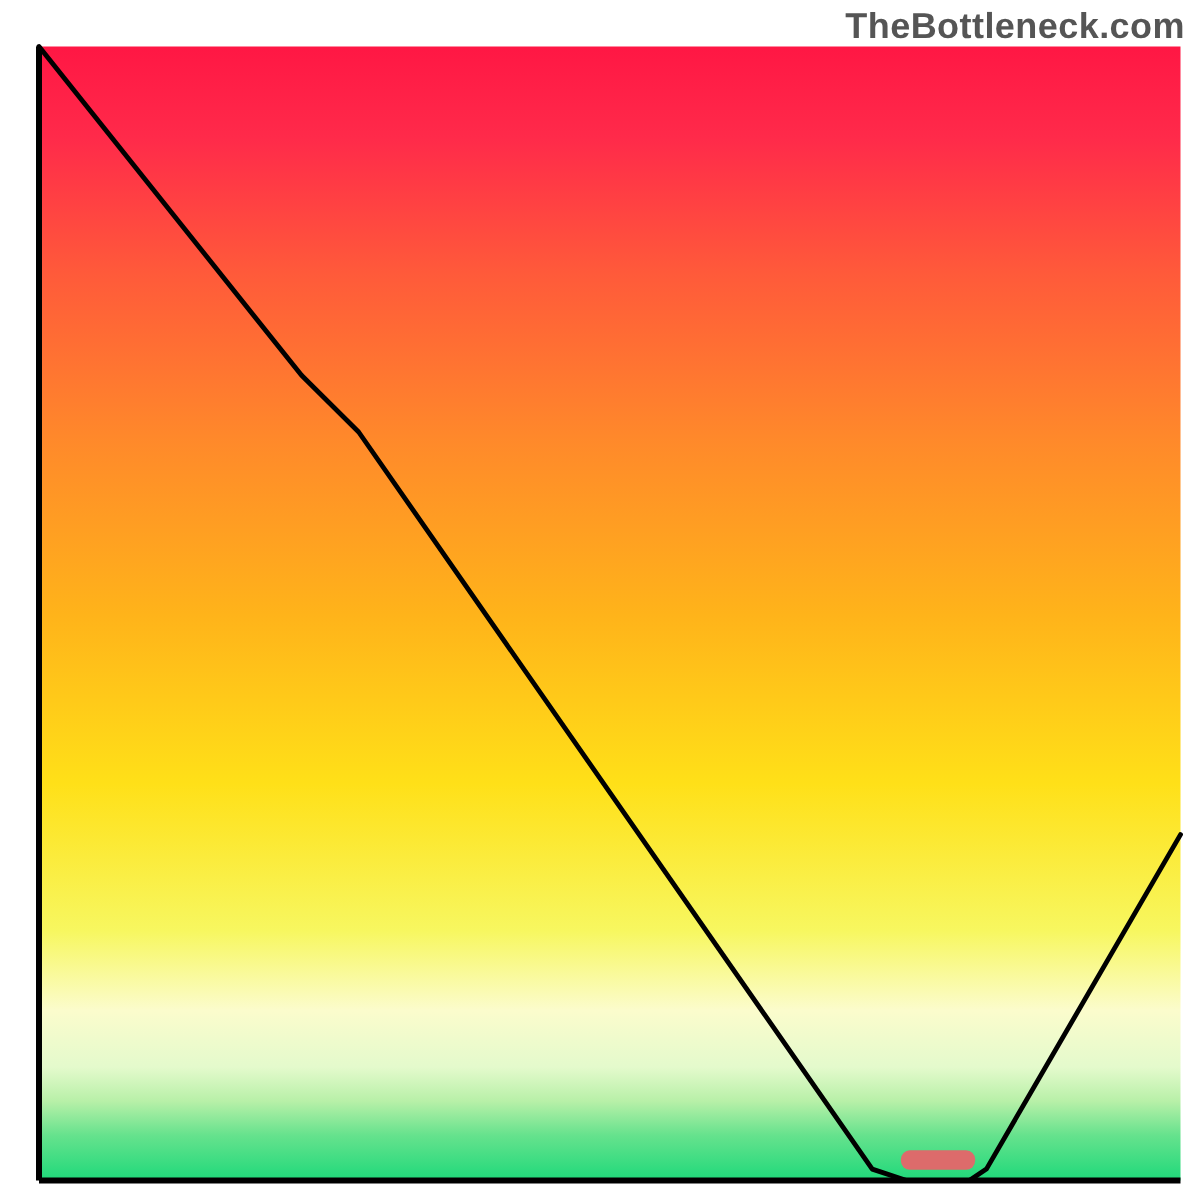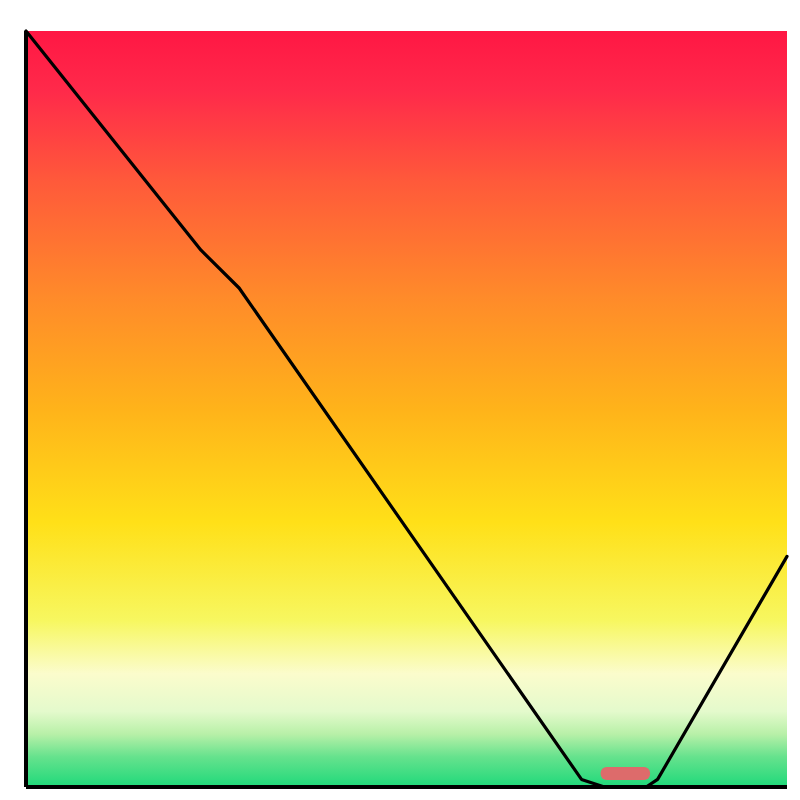--- a/index.html
+++ b/index.html
@@ -28,20 +28,21 @@
   svg {
     position: absolute;
     left: 0;
     top: 0;
   }
 </style>
 </head>
 <body>
 
 <div class="frame">
+  <div class="watermark">TheBottleneck.com</div>
   <svg id="chart-svg" width="800" height="800" viewBox="0 0 800 800">
     <defs>
       <linearGradient id="bg-grad" x1="0" y1="0" x2="0" y2="1">
           <stop offset="0.00%" stop-color="#ff1744"></stop>
           <stop offset="8.00%" stop-color="#ff2a4a"></stop>
           <stop offset="20.00%" stop-color="#ff5a3a"></stop>
           <stop offset="35.00%" stop-color="#ff8a2a"></stop>
           <stop offset="50.00%" stop-color="#ffb31a"></stop>
           <stop offset="65.00%" stop-color="#ffe018"></stop>
           <stop offset="78.00%" stop-color="#f7f760"></stop>

